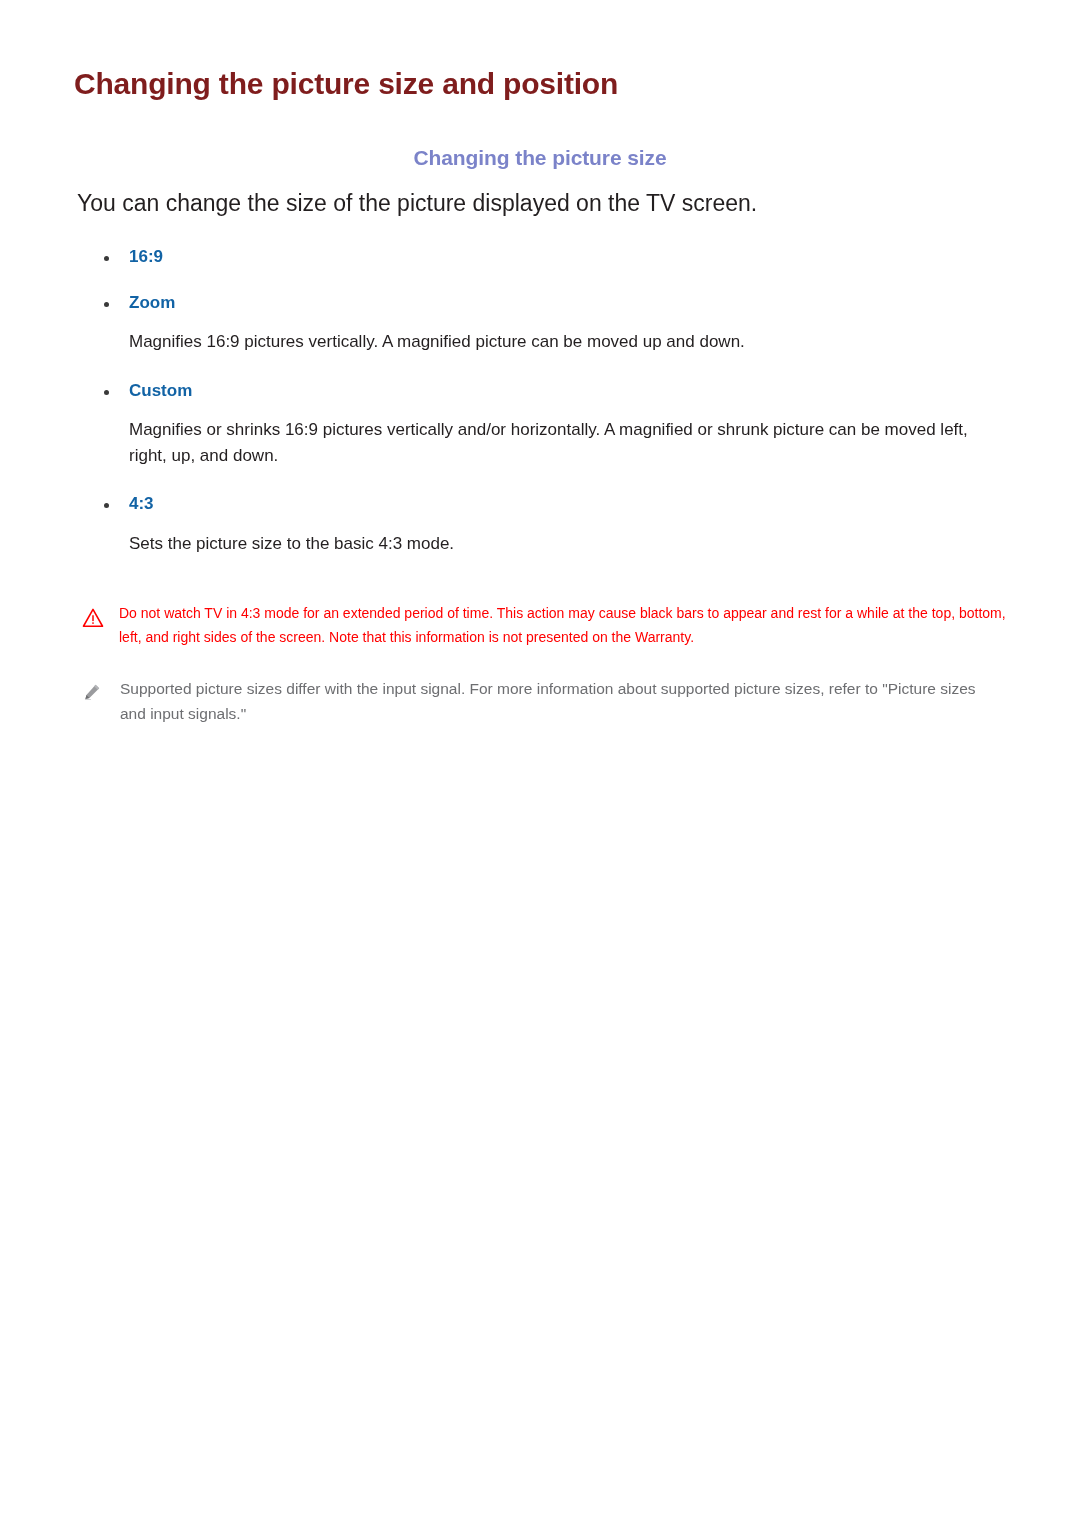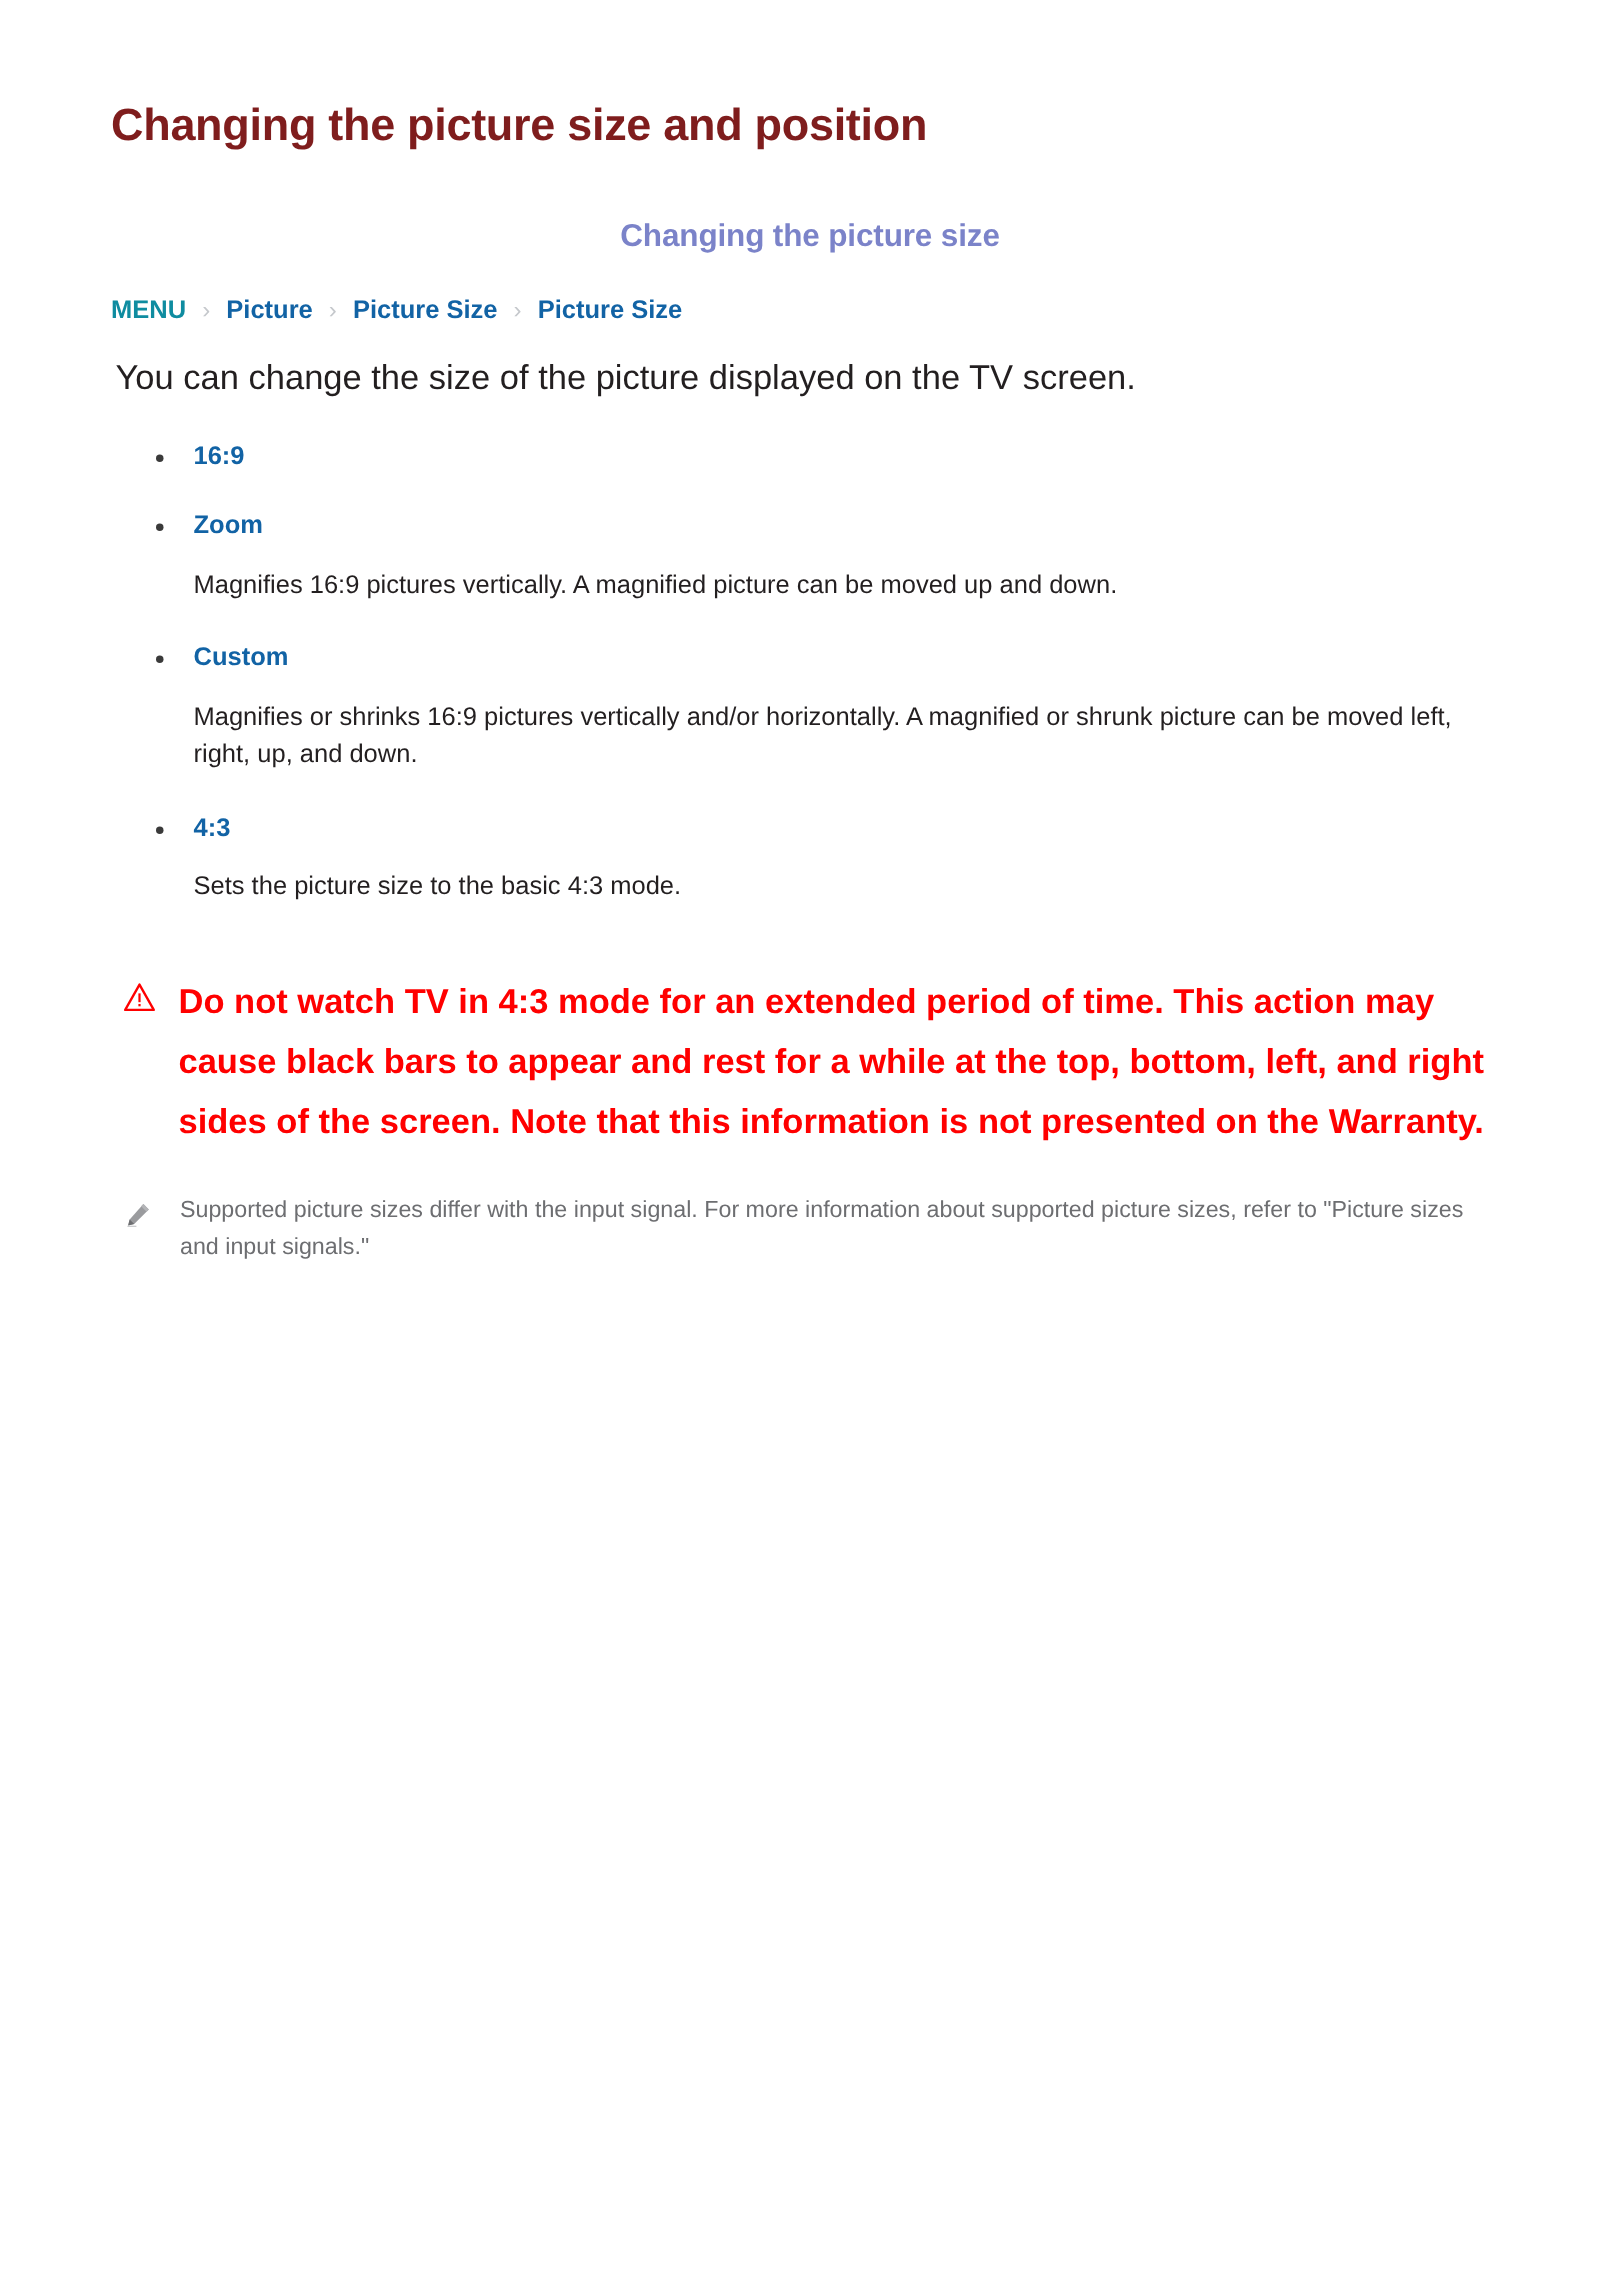--- a/index.html
+++ b/index.html
@@ -118,22 +118,22 @@
     padding-left: 8px;
   }
   .warn-icon {
     flex: 0 0 auto;
     width: 22px;
     height: 22px;
     margin-top: 6px;
     margin-right: 15px;
   }
   .warning-text {
-    font-size: 23px;
-    font-weight: bold;
+    font-size: 14px;
+    font-weight: normal;
     color: #ff0000;
     line-height: 1.72;
     max-width: 895px;
   }
 
   
   .note {
     display: flex;
     align-items: flex-start;
     margin-top: 28px;
@@ -155,29 +155,20 @@
 </style>
 </head>
 <body>
 
 <div class="page">
 
   <h1 class="page-title">Changing the picture size and position</h1>
 
   <h2 class="section-title">Changing the picture size</h2>
 
-  <div class="breadcrumb">
-    <span class="crumb-menu">MENU</span>
-    <span class="crumb-sep">›</span>
-    <span class="crumb">Picture</span>
-    <span class="crumb-sep">›</span>
-    <span class="crumb">Picture Size</span>
-    <span class="crumb-sep">›</span>
-    <span class="crumb">Picture Size</span>
-  </div>
 
   <p class="body-text">You can change the size of the picture displayed on the TV screen.</p>
 
   <ul class="opt-list">
 
     <li class="opt-item">
       <span class="opt-bullet"></span>
       <span class="opt-label">16:9</span>
     </li>
 

